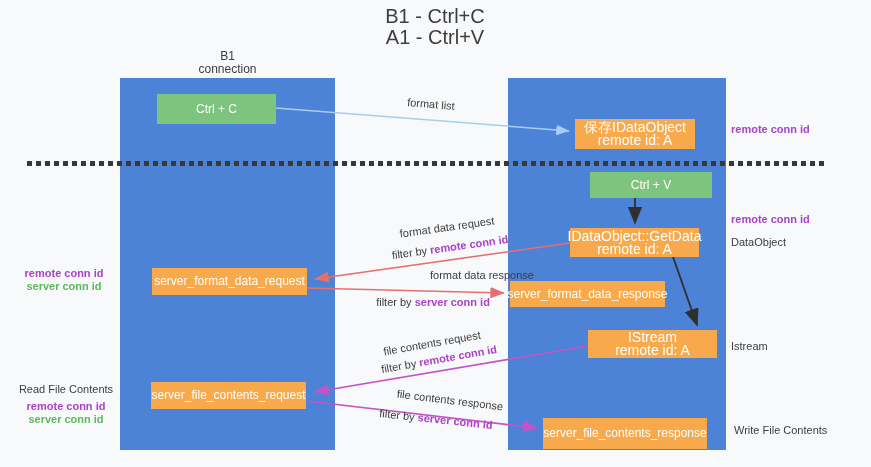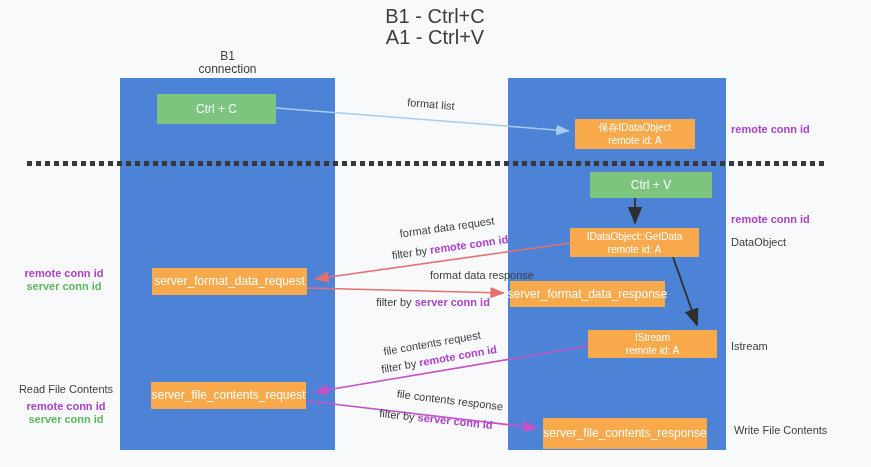--- a/index.html
+++ b/index.html
@@ -41,21 +41,21 @@
   #divider { left:27px; top:161px; width:801px; height:5px; z-index:3;
     background:repeating-linear-gradient(90deg, var(--dashed-line) 0 5px, transparent 5px 9px); }
   
   #arrows { left:0; top:0; width:871px; height:467px; z-index:3; }
   
   .node { z-index:4; display:flex; flex-direction:column; align-items:center;
     justify-content:center; text-align:center; color:var(--box-text);
     font-size:12px; line-height:13px; }
   .node.green { background:var(--box-green); }
   .node.orange { background:var(--box-orange); }
-  .node.small { font-size:10px; }
+  .node.small { font-size:14px; }
   #node-ctrl-c   { left:157px; top:94px;  width:119px; height:30px; }
   #node-save-obj { left:575px; top:119px; width:120px; height:30px; }
   #node-ctrl-v   { left:576px; top:172px; width:122px; height:26px;margin-left:14px; }
   #node-getdata  { left:570px; top:228px; width:129px; height:29px; }
   #node-fmt-req  { left:152px; top:268px; width:155px; height:27px; }
   #node-fmt-resp { left:510px; top:281px; width:155px; height:26px; }
   #node-istream  { left:588px; top:330px; width:129px; height:28px; }
   #node-file-req { left:151px; top:382px; width:155px; height:27px; }
   #node-file-resp{ left:543px; top:418px; width:164px; height:31px; }
   

